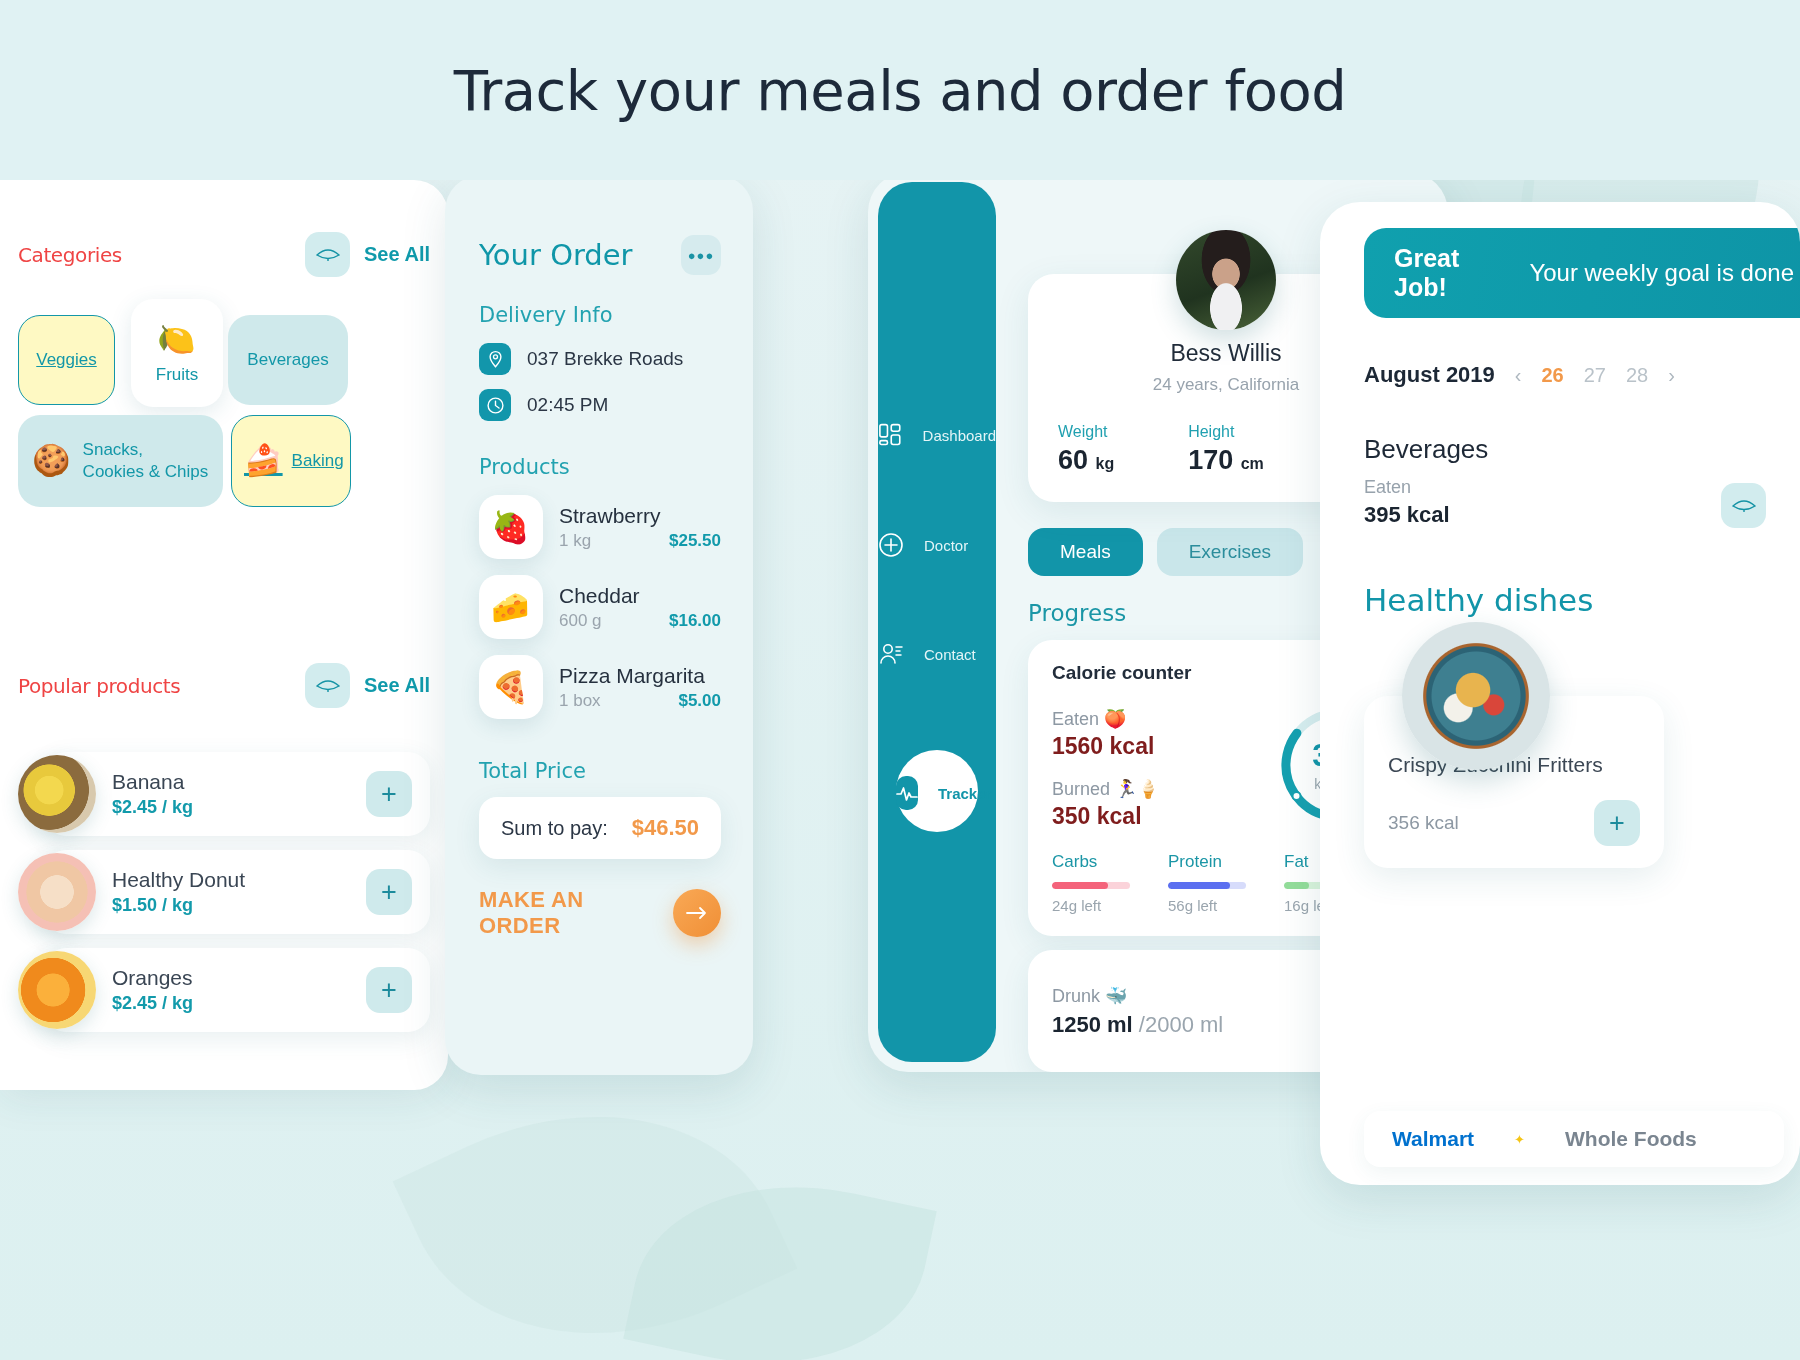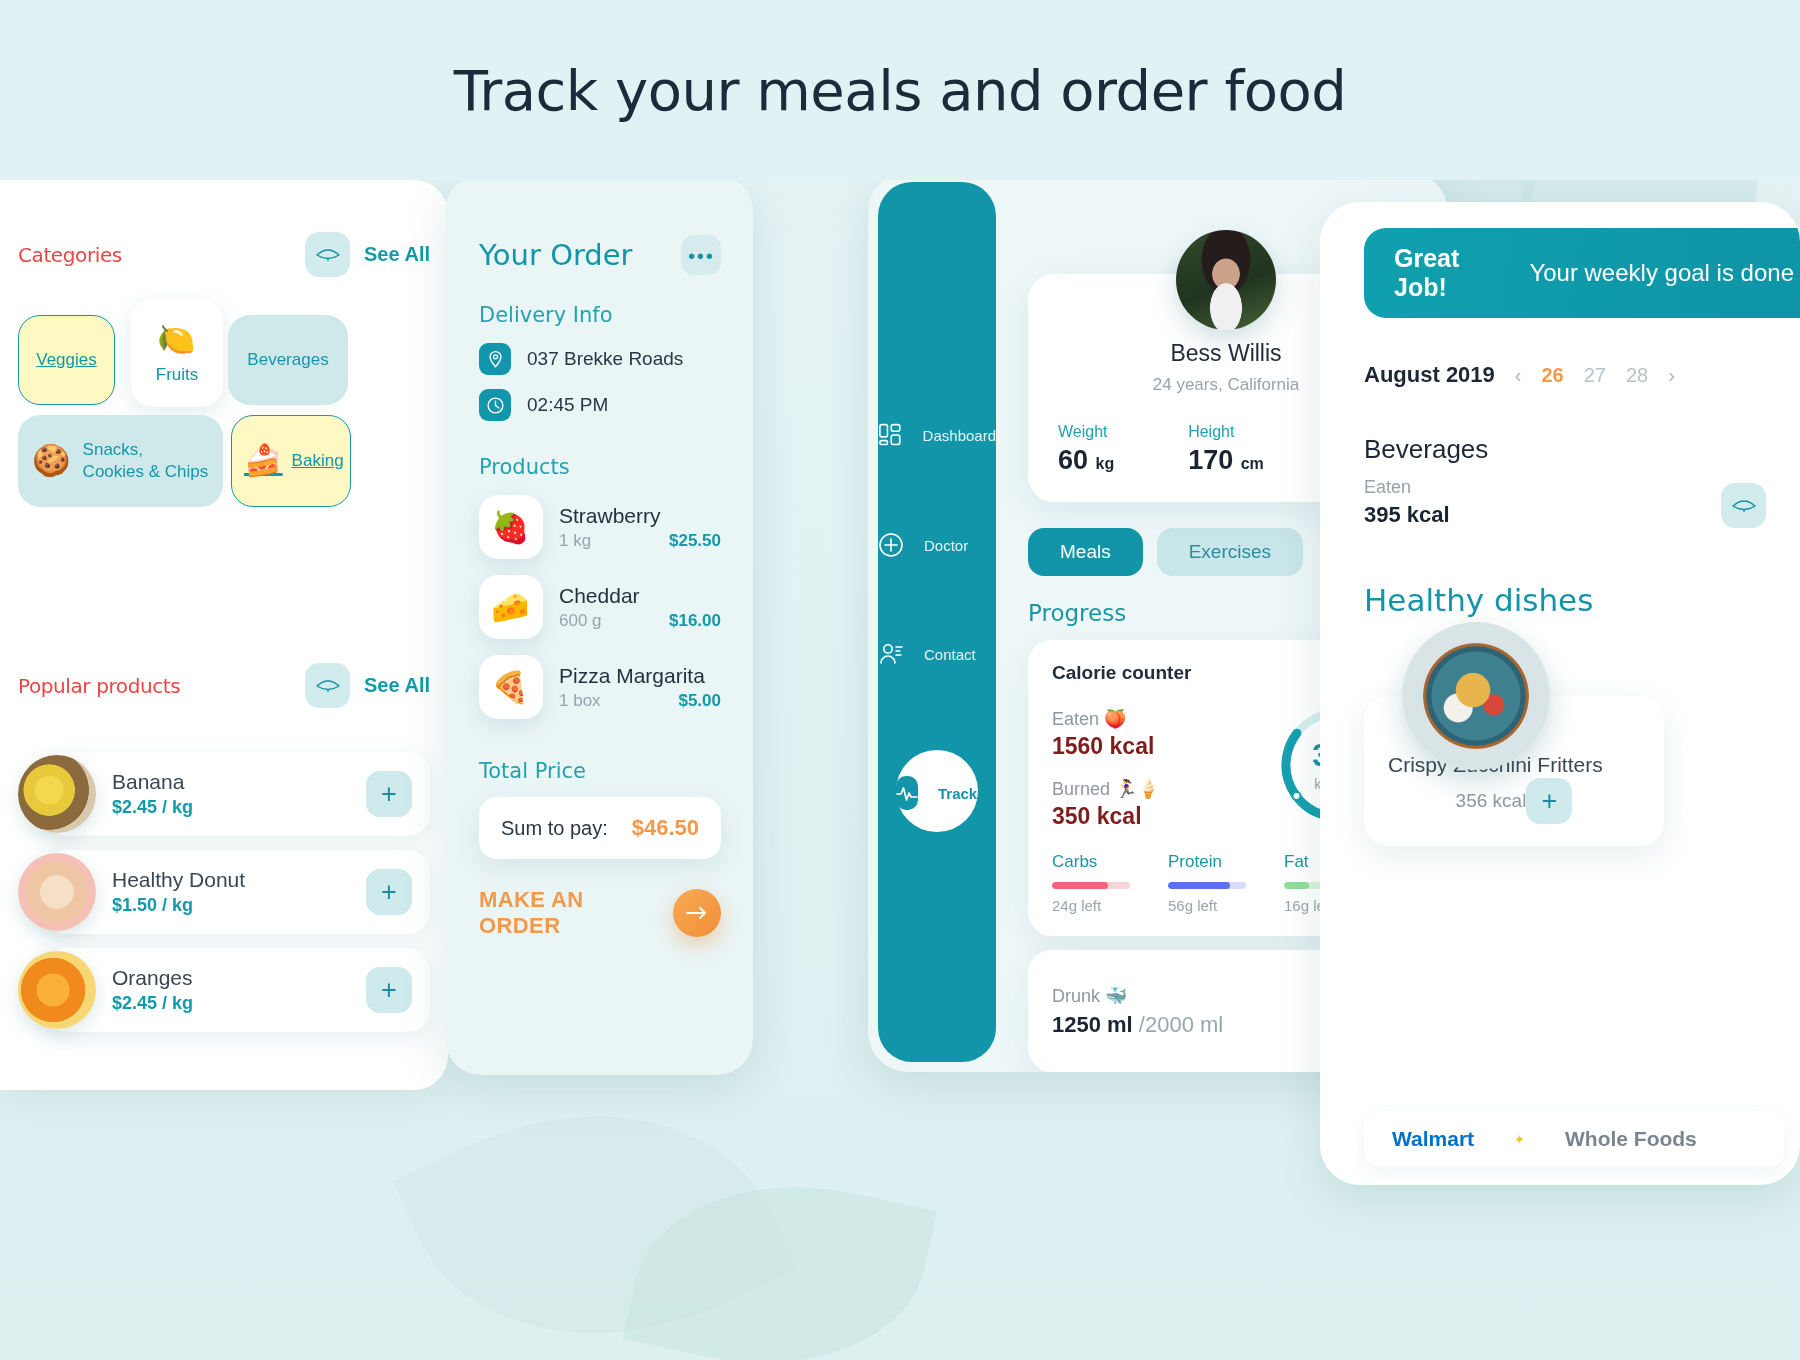--- a/index.html
+++ b/index.html
@@ -334,21 +334,21 @@
     position: absolute; left: 38px; top: -74px; width: 148px; height: 148px;
     border-radius: 50%;
     box-shadow: 0 12px 28px rgba(40,110,120,.22);
     background:
       radial-gradient(circle at 48% 46%, #e8b44e 0 15%, transparent 16%),
       radial-gradient(circle at 62% 56%, #d9463a 0 8%, transparent 9%),
       radial-gradient(circle at 38% 58%, #f3f1ea 0 11%, transparent 12%),
       radial-gradient(circle at 50% 50%, #3e7f90 0 42%, #2c6375 43% 47%, #a9652f 48% 50%, #d9e4e6 51% 100%);
   }
   .dish-name { font-size: 21px; color: #3c4754; line-height: 1.25; }
-  .dish-foot { display: flex; align-items: center; justify-content: center; }
+  .dish-foot { display: flex; align-items: center; justify-content: space-between; margin-top: 22px; }
   .dish-kcal { font-size: 19px; color: #8d98a3; }
 
   .logos-row {
     position: absolute; left: 44px; bottom: 18px; width: 420px; height: 56px;
     background: #fff; border-radius: 16px;
     display: flex; align-items: center; gap: 40px; padding: 0 28px;
     box-shadow: 0 6px 20px rgba(40,110,120,.07);
   }
   .logo-walmart { color: #0071ce; font-size: 21px; font-weight: 700; }
   .logo-star { color: #f5c518; font-size: 13px; }

